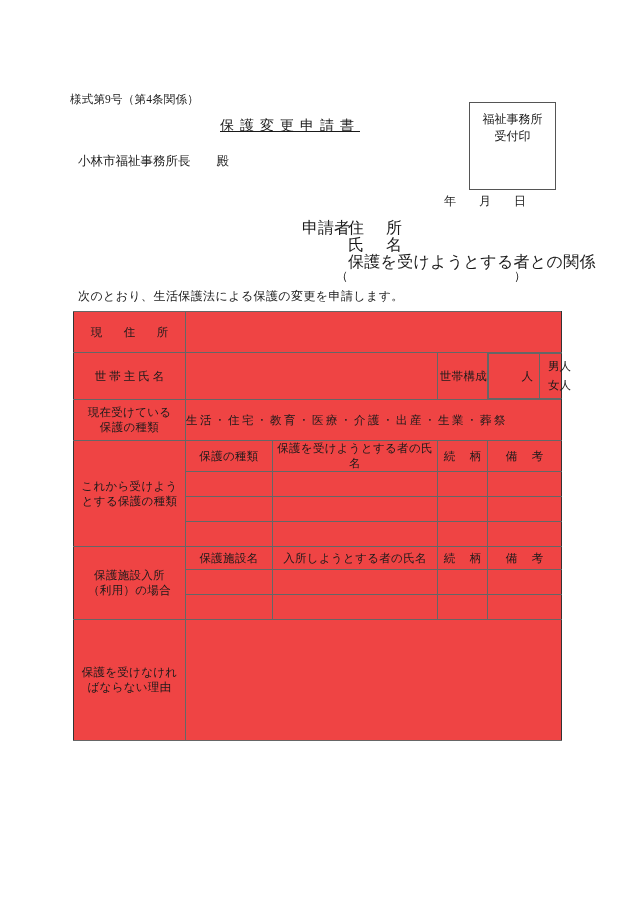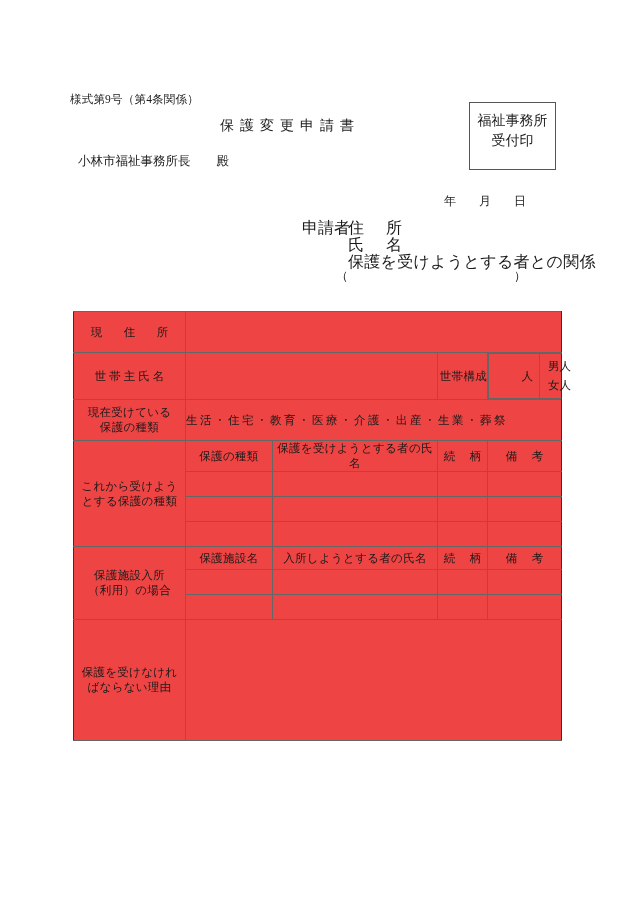--- a/index.html
+++ b/index.html
@@ -30,44 +30,45 @@
     letter-spacing: 0.2px;
     white-space: nowrap;
   }
   .doc-title {
     position: absolute;
     left: 220px;
     top: 117px;
     font-size: 14px;
     letter-spacing: 6px;
     white-space: nowrap;
+    text-decoration: underline;
   }
   .addressee {
     position: absolute;
     left: 78px;
     top: 153px;
     font-size: 12.5px;
     white-space: nowrap;
   }
   .addressee .honorific {
     margin-left: 26px;
   }
 
   
   .stamp-box {
     position: absolute;
     left: 469px;
     top: 102px;
     width: 87px;
-    height: 68px;
+    height: 88px;
     border: 1px solid #555;
     box-sizing: border-box;
     text-align: center;
     padding-top: 8px;
-    font-size: 14px;
+    font-size: 12px;
     line-height: 1.45;
   }
 
   
   .date-line {
     position: absolute;
     left: 444px;
     top: 193px;
     font-size: 12px;
     white-space: nowrap;
@@ -204,20 +205,21 @@
     <span class="applicant-row">
       <span class="applicant-label"></span><span class="applicant-field wide">保護を受けようとする者との関係</span>
     </span>
   </div>
 
   <div class="paren-line">
     <span>（</span>
     <span>）</span>
   </div>
 
+  <div class="intro">次のとおり、生活保護法による保護の変更を申請します。</div>
 
   <table class="main-table">
     <colgroup>
       <col style="width:112px">
       <col style="width:87px">
       <col style="width:165px">
       <col style="width:50px">
       <col style="width:74px">
     </colgroup>
 

